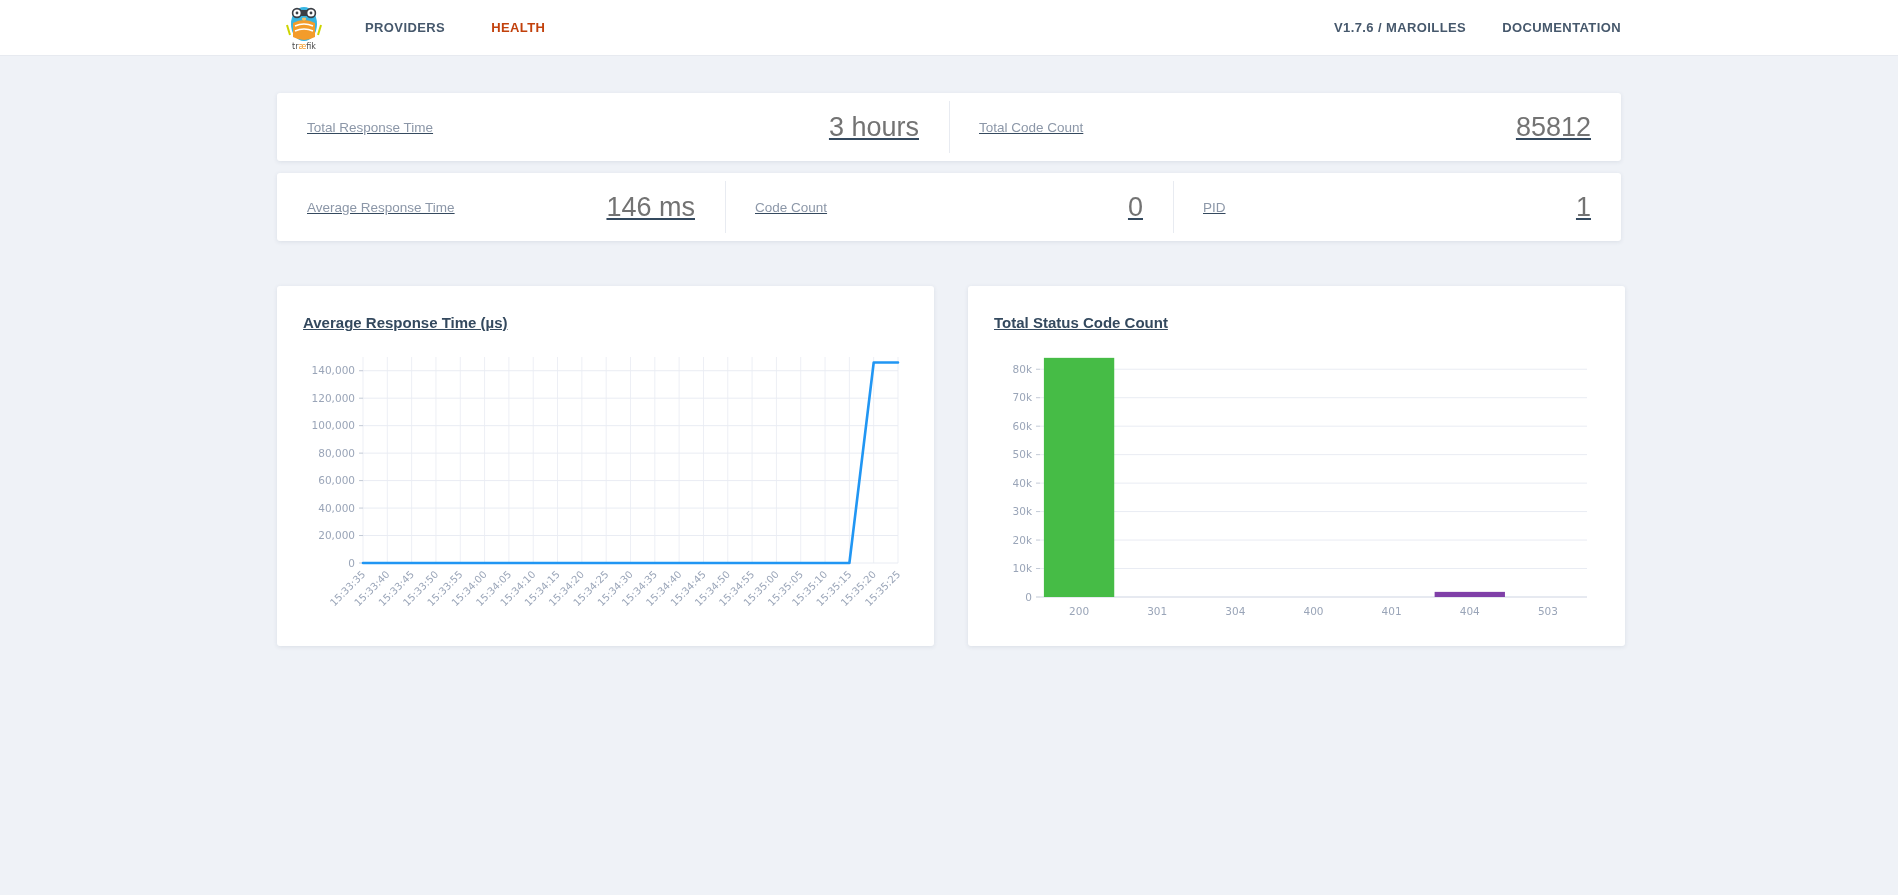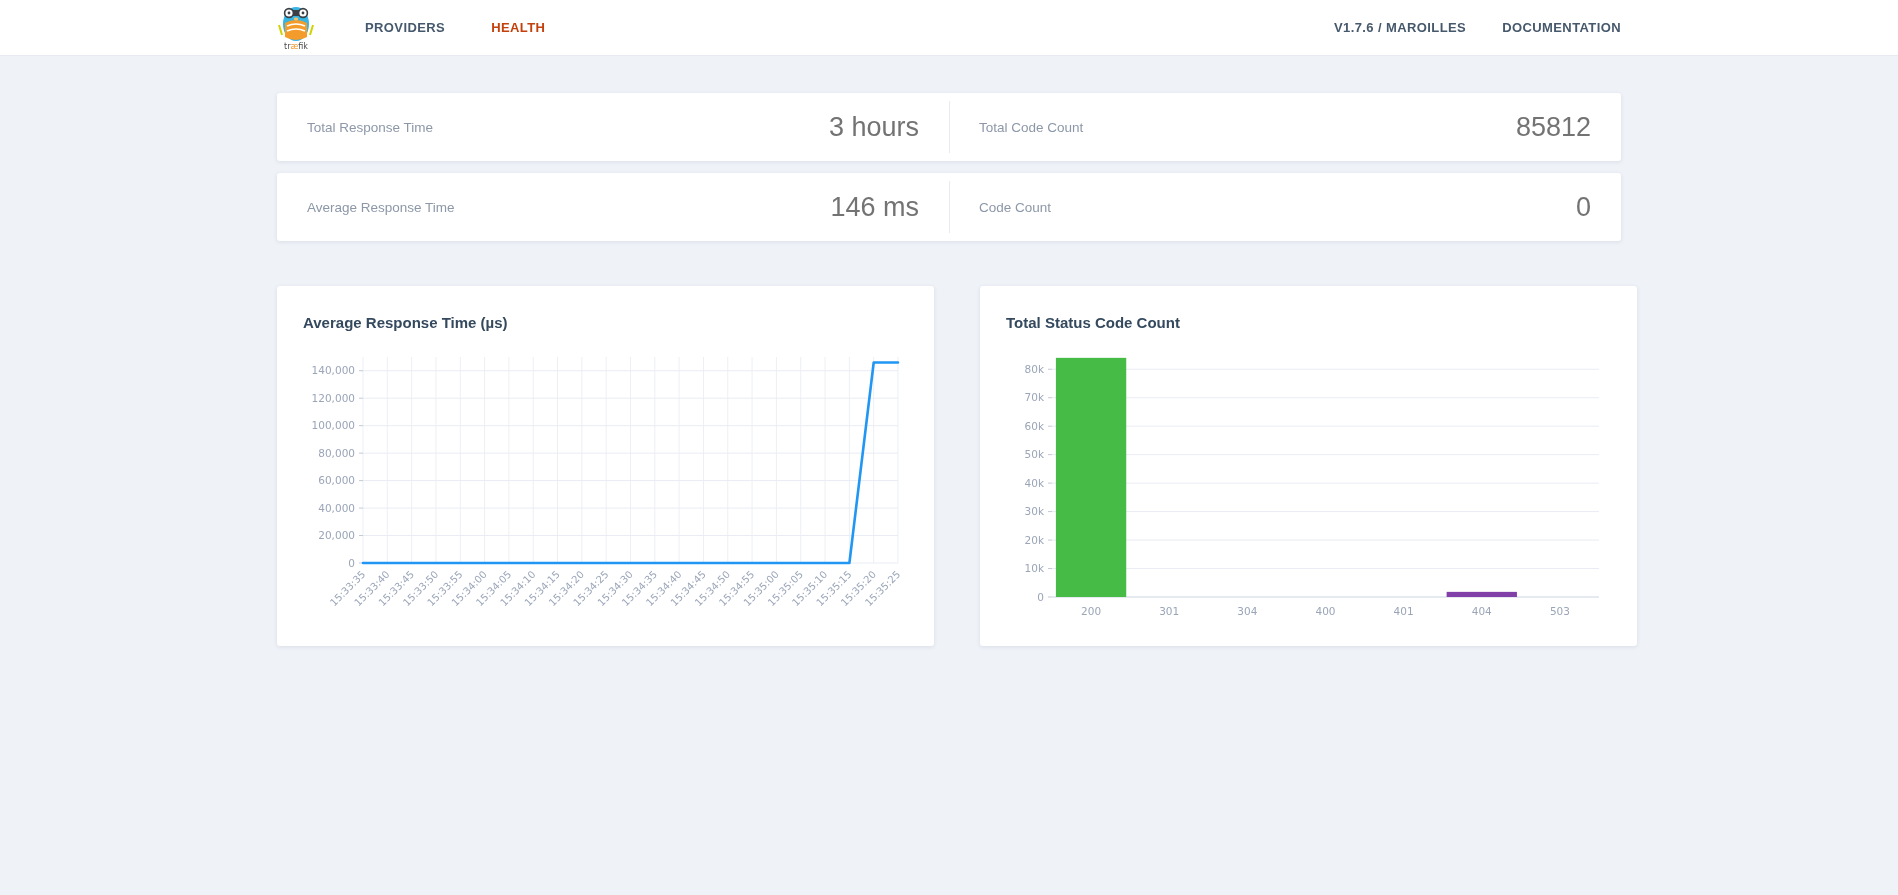--- a/index.html
+++ b/index.html
@@ -13,32 +13,32 @@
   
   .app-header {
     height:56px; background:#ffffff;
     border-bottom:1px solid #e7eaf0;
     display:flex; align-items:center;
   }
   .header-inner {
     width:1344px; margin:0 auto;
     display:flex; align-items:center; height:100%;
   }
-  .logo { width:46px; height:50px; display:flex; flex-direction:column; align-items:flex-start; justify-content:center; cursor:pointer; }
+  .logo { width:46px; height:50px; display:flex; flex-direction:column; align-items:flex-end; justify-content:center; cursor:pointer; }
   .logo svg { display:block; }
   .nav-left { display:flex; align-items:center; margin-left:42px; gap:46px;text-align:center; }
   .nav-item {
     font-size:13px; letter-spacing:.4px; font-weight:600; color:#46586c;
     cursor:pointer; text-transform:uppercase;
   }
   .nav-item.active { font-weight:800; color:#c2410c; }
   .nav-right { margin-left:auto; display:flex; align-items:center; gap:36px; }
   .nav-right .nav-item.version { cursor:default; font-weight:700; }
   
-  .content { width:1344px; margin:16px auto; }
+  .content { width:1344px; margin:16px auto;text-decoration:underline; }
   .stat-card {
     background:#fff; border-radius:3px;
     box-shadow:0 1px 4px rgba(40,60,90,.10);
     display:flex; height:68px; align-items:stretch;
   }
   .stat-card.first { margin-top:37px; }
   .stat-card.second { margin-top:12px; }
   .stat-cell {
     flex:1 1 0; display:flex; align-items:center; justify-content:space-between;
     padding:0 30px; position:relative;
@@ -46,21 +46,21 @@
   .stat-cell + .stat-cell::before {
     content:""; position:absolute; left:0; top:8px; bottom:8px;
     width:1px; background:#e8ebf1;
   }
   .stat-label-group { display:flex; flex-direction:column; justify-content:center; }
   .stat-label { font-size:13.5px; color:#8c97a8; }
   .stat-sublabel { font-size:12.5px; color:#8c97a8; margin-top:3px; }
   .stat-sublabel:empty { display:none; }
   .stat-value { font-size:27px; color:#737373; font-weight:400; white-space:nowrap; }
   
-  .charts-row { display:flex; gap:46px; margin-top:45px; }
+  .charts-row { display:flex; gap:34px; margin-top:45px; }
   .chart-card {
     background:#fff; border-radius:3px;
     box-shadow:0 1px 4px rgba(40,60,90,.10);
     width:657px; height:360px; padding:20px 24px;
   }
   .chart-title { font-size:15px; font-weight:700; color:#34495e; padding:8px 0 4px 2px; }
   .chart-box { margin-top:10px; }
   svg text { font-family:"DejaVu Sans", sans-serif; }
 </style>
 </head>
@@ -120,20 +120,26 @@
       <div class="stat-label-group">
         <div class="stat-label">Average Response Time</div>
       </div>
       <div class="stat-value">146 ms</div>
     </div>
     <div class="stat-cell">
       <div class="stat-label-group">
         <div class="stat-label">Code Count</div>
       </div>
       <div class="stat-value">0</div>
+    </div>
+    <div class="stat-cell">
+      <div class="stat-label-group">
+        <div class="stat-label">PID</div>
+      </div>
+      <div class="stat-value">1</div>
     </div>
   </div>
 
   <div class="charts-row">
     <div class="chart-card">
       <div class="chart-title">Average Response Time (µs)</div>
       <div class="chart-box">
         <svg width="609" height="300">
             <line x1="62" x2="62" y1="12" y2="218" stroke="#edeff5" stroke-width="1"></line>
             <line x1="86.31818181818181" x2="86.31818181818181" y1="12" y2="218" stroke="#edeff5" stroke-width="1"></line>

